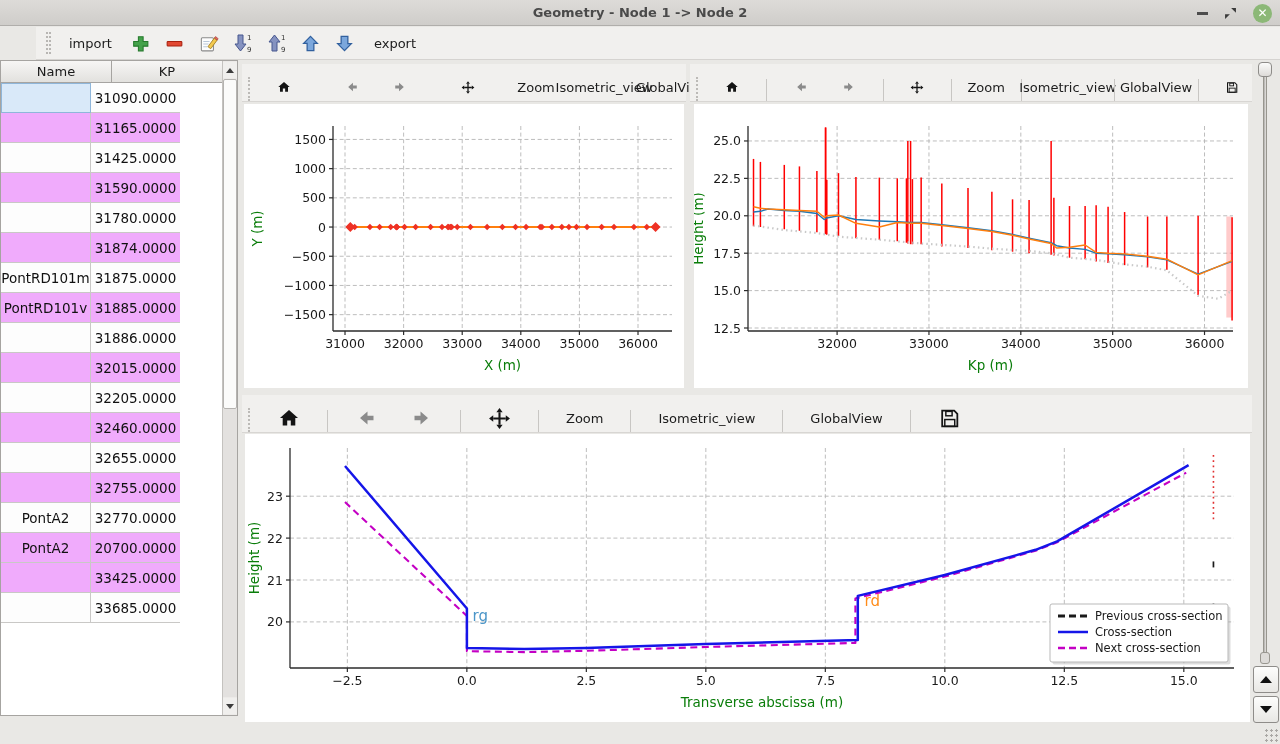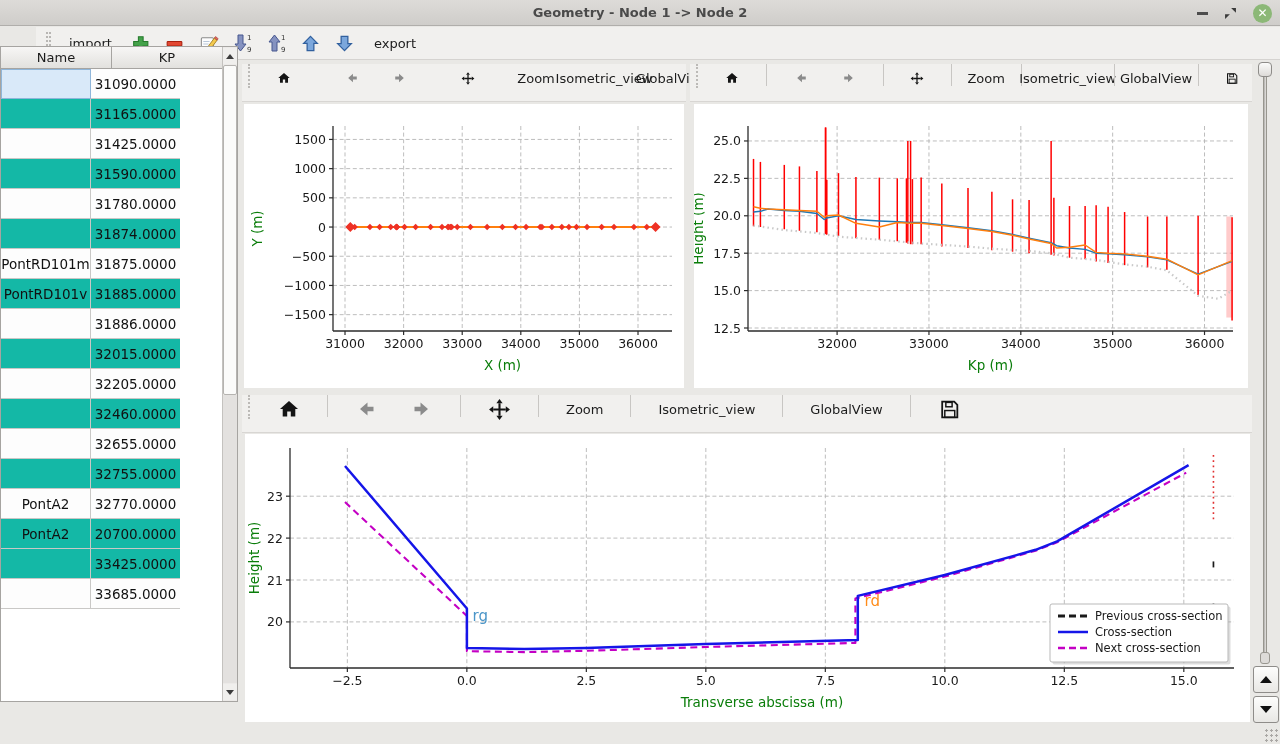--- a/index.html
+++ b/index.html
@@ -18,45 +18,45 @@
     color:#fff; font-size:12px; font-weight:bold; display:flex; align-items:center; justify-content:center; line-height:1; }
 
   
   .main-toolbar { position:absolute; left:0; top:27px; width:1280px; height:33px;
     background:#f1f0ee; border-bottom:1px solid #d5d3d0; display:flex; align-items:center; gap:12px; padding:0 10px;margin-left:36px; }
   .tb-handle { width:5px; height:22px; border-left:2px dotted #b8b6b3; border-right:2px dotted #b8b6b3; }
   .tb-text { font-size:13px; color:#1c1c1c; padding:3px 6px; }
   .tb-icon { width:22px; height:22px; display:flex; align-items:center; justify-content:center; }
 
   
-  .table-panel { position:absolute; left:0; top:46px; width:238px; height:656px;
+  .table-panel { position:absolute; left:0; top:60px; width:238px; height:656px;
     background:#fff; border:1px solid #a6a4a1; overflow:hidden; }
   .thead { position:absolute; left:0; top:0; width:221px; height:22px; display:flex;
     background:linear-gradient(#f7f6f5,#e2e1de); border-bottom:1px solid #a6a4a1; }
   .th { font-size:13px; color:#1a1a1a; text-align:center; line-height:21px; }
   .th.c1 { width:111px; border-right:1px solid #a6a4a1; }
   .th.c2 { width:110px; }
   .tbody { position:absolute; left:0; top:22px; width:179px; height:632px; overflow:hidden; }
   .tr { display:flex; height:30px; }
-  .tr.alt .td { background:#14b8a6; }
+  .tr.alt .td { background:#f0abfc; }
   .td { font-size:13.5px; color:#111; display:flex; align-items:center; justify-content:center;
     background:#fdfdfd; border-bottom:1px solid #c9c8c6; }
   .td.name { width:111px; border-right:1px solid #c9c8c6; }
   .td.kp { width:110px; }
   .td.sel { background:#d9e9f9 !important; border:1px solid #8fb6da; }
   .vscroll { position:absolute; right:0; top:0; width:15px; height:654px; background:#eceae8; border-left:1px solid #c4c2bf; }
   .vs-btn { position:absolute; left:0; width:14px; height:16px; background:#f0efed; display:flex; align-items:center; justify-content:center; }
   .vs-thumb { position:absolute; left:0; top:18px; width:14px; height:330px; background:#fbfbfa; border:1px solid #b5b3b0; border-radius:2px; }
   .vs-trough { position:absolute; left:0; top:348px; width:14px; height:288px; background:#e3e1df; }
   .tri-up { width:0; height:0; border-left:4px solid transparent; border-right:4px solid transparent; border-bottom:5px solid #3c3c3c; }
   .tri-down { width:0; height:0; border-left:4px solid transparent; border-right:4px solid transparent; border-top:5px solid #3c3c3c; }
 
   
   .ctoolbar { position:absolute; height:38px; background:#f1f0ee; border-bottom:1px solid #d8d6d3;
-    display:flex; align-items:flex-start; gap:20px; padding:0 6px; }
+    display:flex; align-items:flex-end; gap:20px; padding:0 6px; }
   .ct-handle { width:3px; height:24px; border-left:2px dotted #bcbab7; }
   .ct-btn { height:28px; min-width:28px; display:flex; align-items:center; justify-content:center;
     border-radius:3px; padding:0 7px; }
   .ct-label { font-size:13px; color:#1c1c1c; }
   .ct-sep { width:1px; height:22px; background:#c8c6c3; }
   .ct-overflow { font-size:15px; color:#333; }
 
   
   .fig { position:absolute; background:#fff; }
   svg text { font-family:"DejaVu Sans",sans-serif; }

